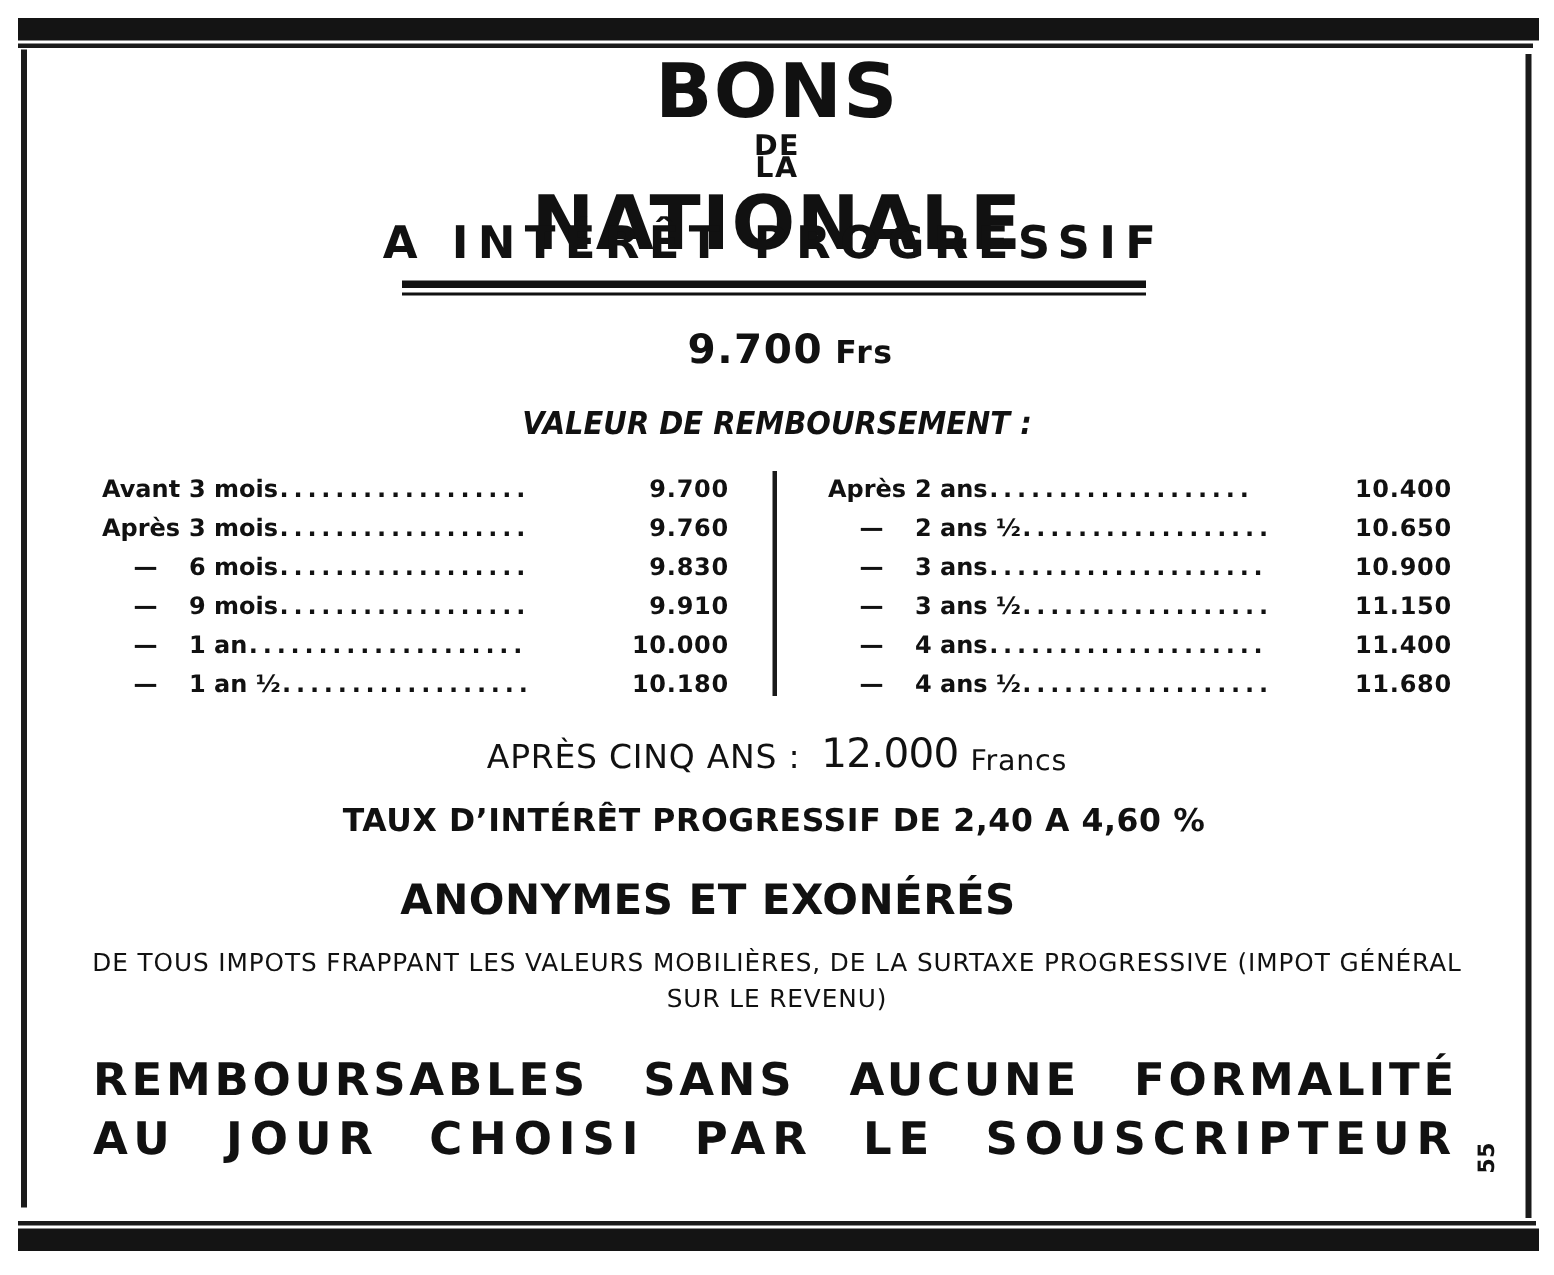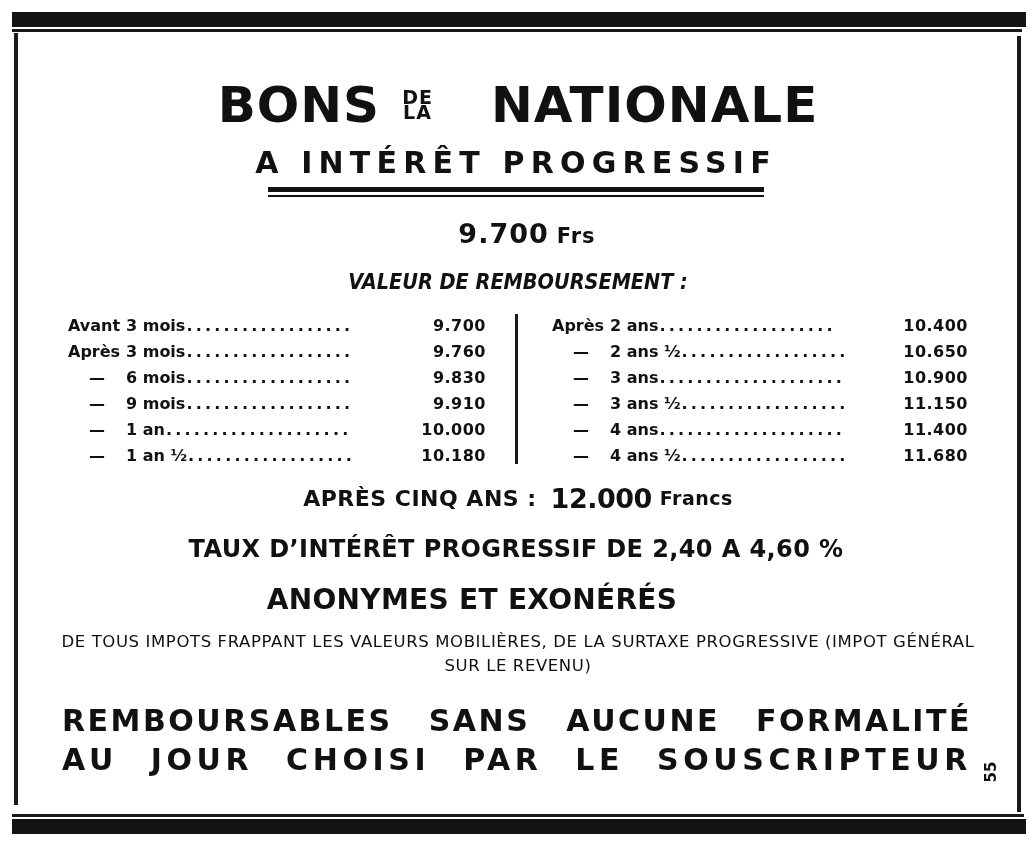--- a/index.html
+++ b/index.html
@@ -8,21 +8,21 @@
     font-family: "DejaVu Sans", "Liberation Sans", sans-serif;
     color: #111111;
   }
   
   .bar-thick { position: absolute; background: #141414; }
   .bar-thin  { position: absolute; background: #1a1a1a; }
 
   .title {
     position: absolute; left: 0; width: 1036px; top: 70px; height: 70px;
     display: flex; align-items: center; justify-content: center;
-    font-weight: bold; font-size: 50px; letter-spacing: 1px;
+    font-weight: bold; font-size: 50px; letter-spacing: 1px; flex-direction: column;
   }
   .title .word { display: inline-block; }
   .title .gap2 { width: 36px; }
   .title .stack {
     display: inline-flex; flex-direction: column; align-items: center;
     font-size: 19px; line-height: 15px; margin: 0 22px 0 22px; font-weight: bold;
   }
   .subtitle {
     position: absolute; left: 268px; width: 496px; top: 140px; height: 44px;
     font-weight: bold; font-size: 30px; letter-spacing: 6.2px;
@@ -55,29 +55,29 @@
   .row .prefix.dash { text-align: center; }
   .row .lbl { display: inline-block; }
   .row .dots { flex: 1; overflow: hidden; letter-spacing: 3.2px; margin-left: 1px; }
   .row .val { display: inline-block; width: 68px; text-align: right; letter-spacing: 0.5px; }
   .col-left { left: 68px; width: 418px; }
   .col-right { left: 552px; width: 416px; }
   .divider { position: absolute; left: 515px; top: 314px; width: 3px; height: 150px; background: #1a1a1a; }
 
   .apres {
     position: absolute; left: 0; width: 1036px; top: 478px; height: 40px;
-    display: flex; align-items: center; justify-content: center;
-    font-weight: bold; font-size: 22px; white-space: nowrap; letter-spacing: 0.5px;
+    display: flex; align-items: flex-end; justify-content: center;
+    font-weight: normal; font-size: 22px; white-space: nowrap; letter-spacing: 0.5px;
   }
   .apres .amount { font-size: 27px; margin-left: 14px; letter-spacing: -0.5px; }
   .apres .unit { font-size: 19px; margin-left: 8px; }
 
   .taux {
     position: absolute; left: 0; width: 1032px; top: 535px; height: 34px;
-    text-align: center; font-weight: bold; font-size: 24px; white-space: nowrap; letter-spacing: 0.4px;
+    text-align: center; font-weight: bold; font-size: 21px; white-space: nowrap; letter-spacing: 0.4px;
   }
   .anonymes {
     position: absolute; left: 0; width: 944px; top: 583px; height: 40px;
     text-align: center; font-weight: bold; font-size: 28px; white-space: nowrap; letter-spacing: 0.3px;
   }
   .impots {
     position: absolute; left: 60px; width: 916px; top: 630px;
     text-align: center; font-weight: normal; font-size: 16.5px; line-height: 24px; letter-spacing: 0.6px;
   }
   .rembours {

